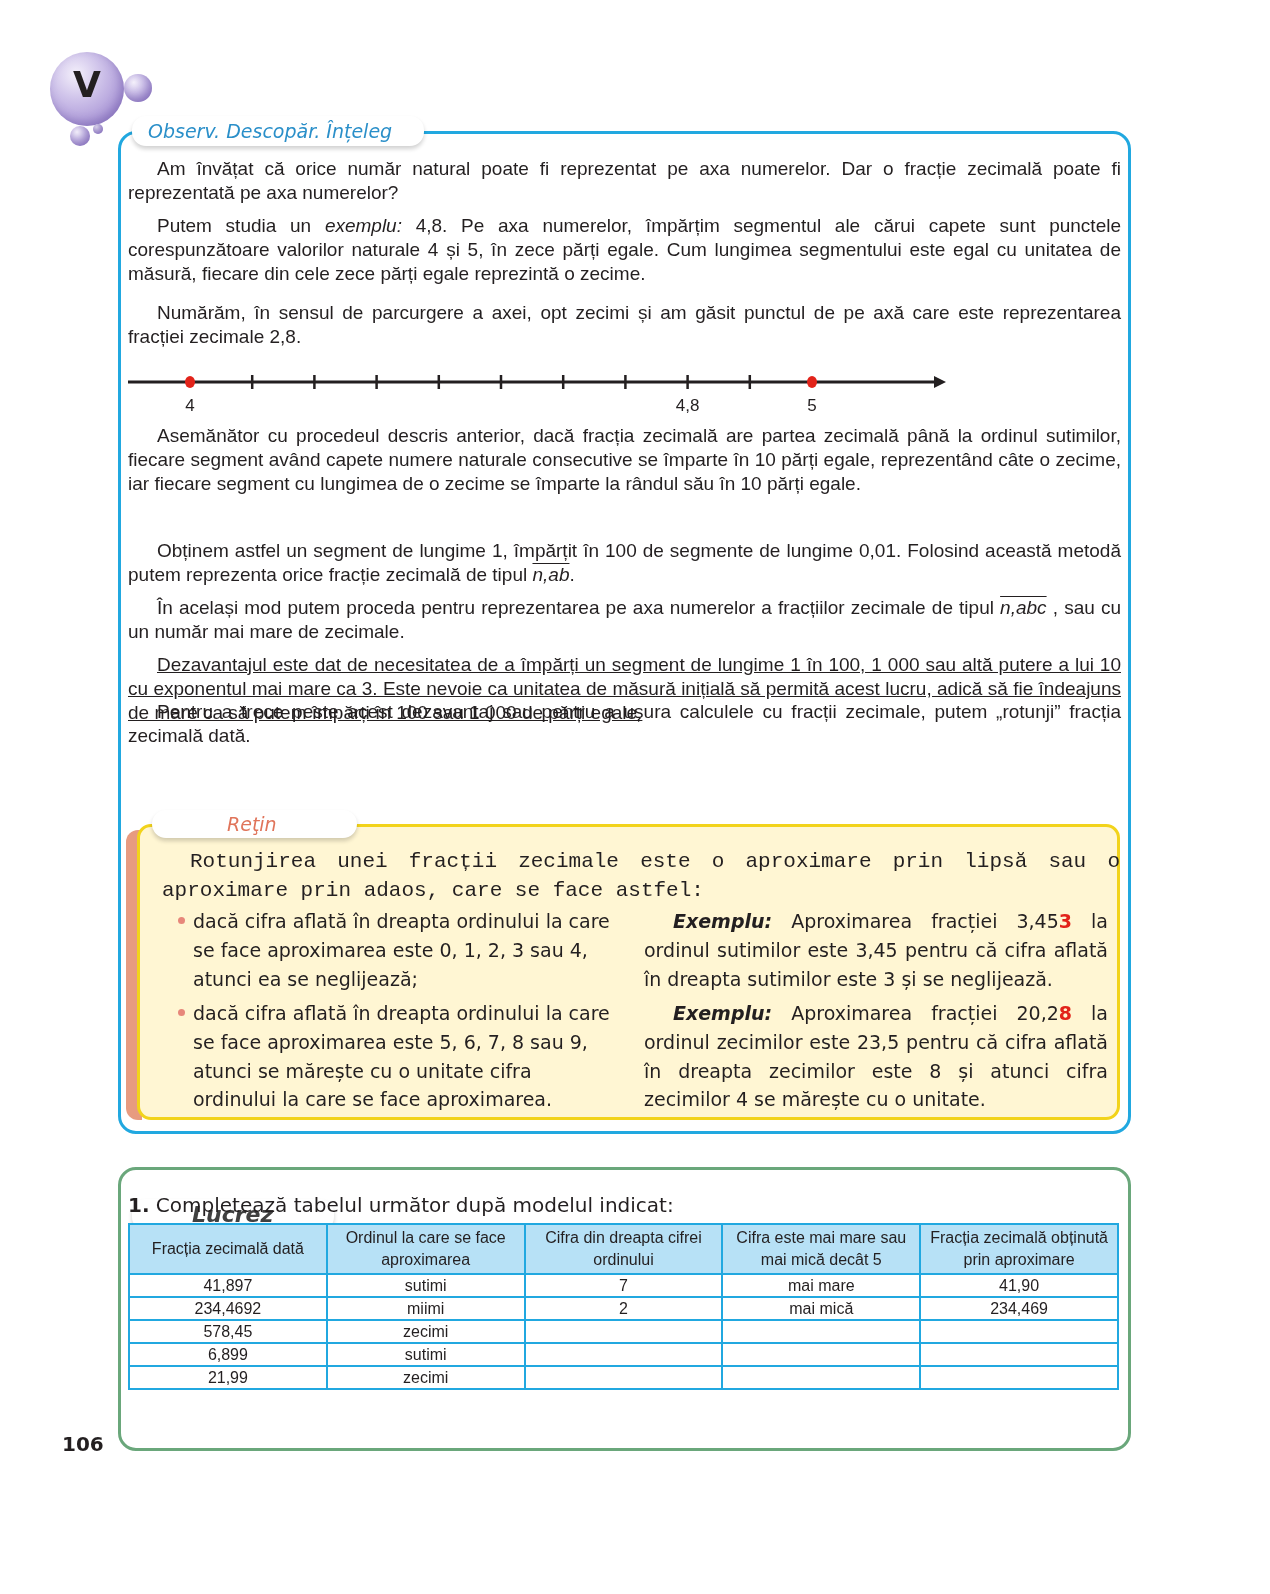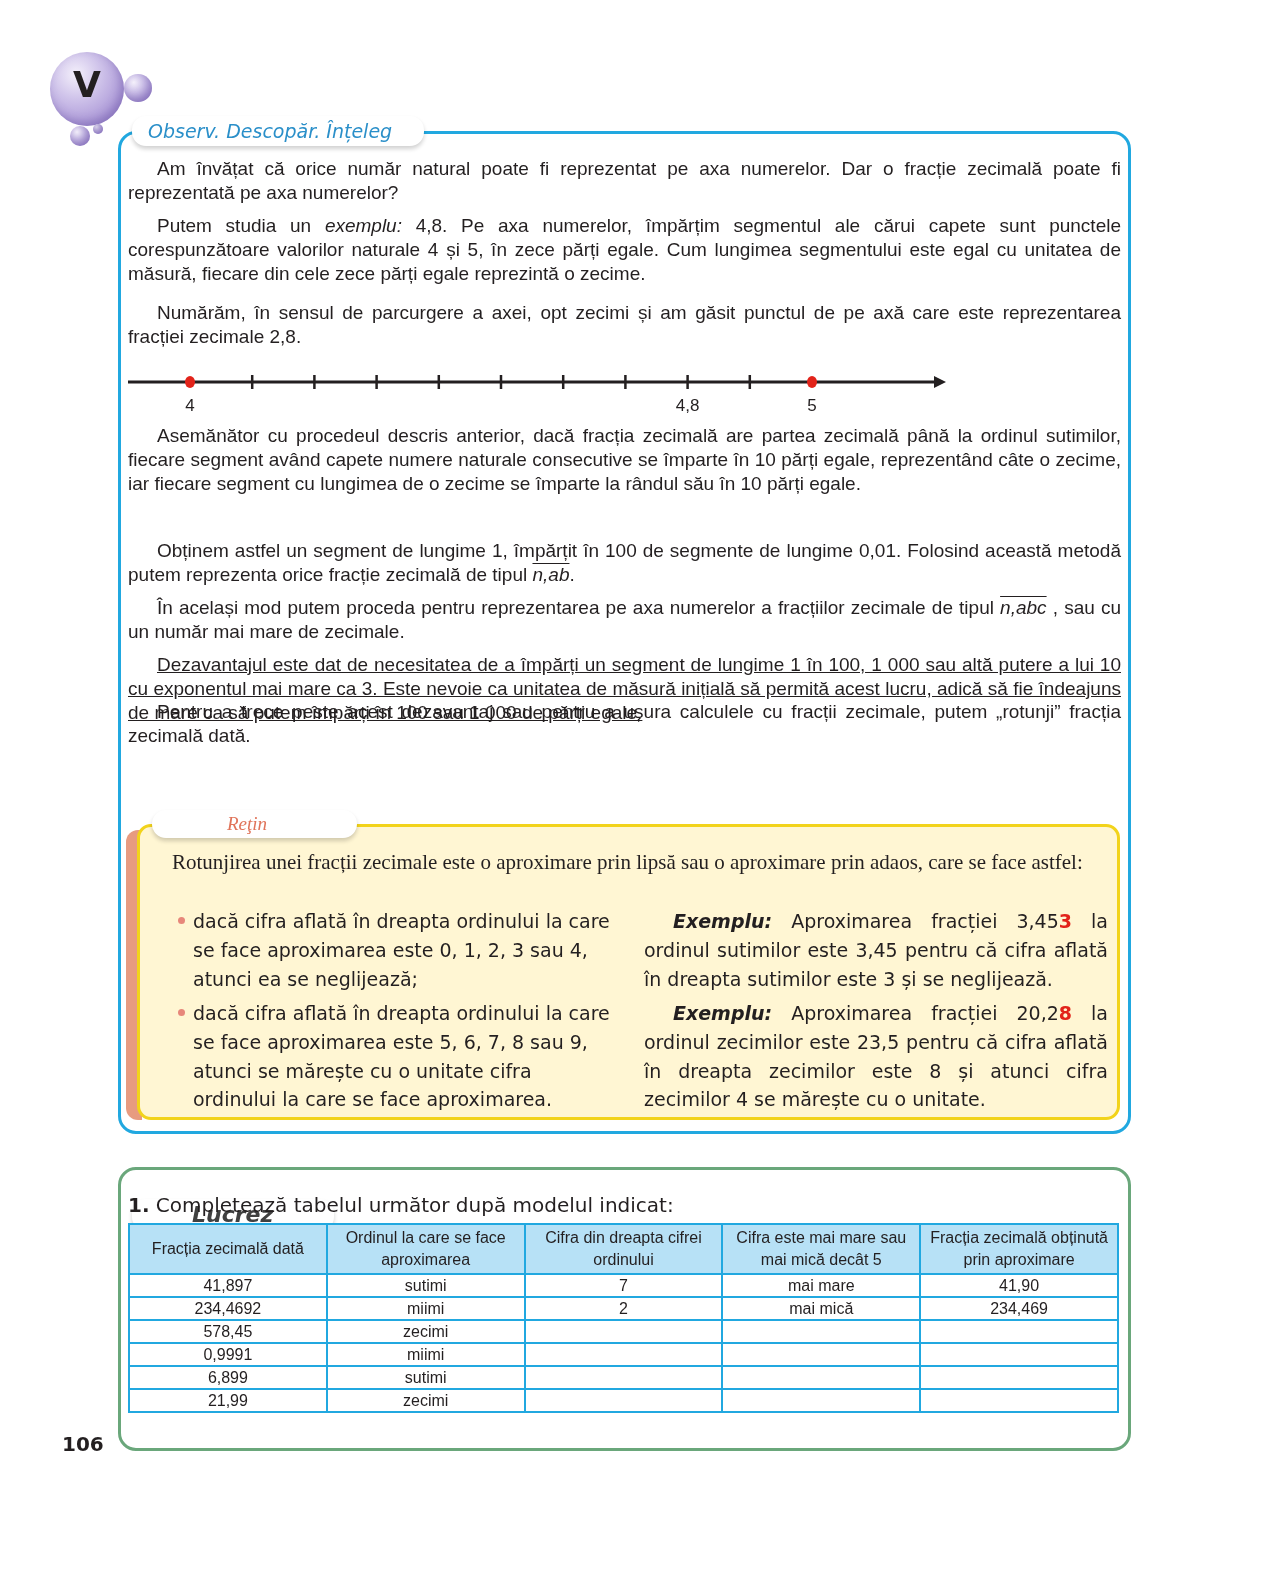--- a/index.html
+++ b/index.html
@@ -20,37 +20,37 @@
   
   .frame-blue { position:absolute; left:118px; top:131px; width:1013px; height:1003px;
     border:3px solid #21a8e0; border-radius:18px; box-sizing:border-box; }
   .frame-green { position:absolute; left:118px; top:1167px; width:1013px; height:284px;
     border:3px solid #6aa77b; border-radius:18px; box-sizing:border-box; }
 
   .section-tab { position:absolute; background:#fff; border-radius:14px;
     box-shadow: 0 3px 4px rgba(0,0,0,0.18); font-style:italic;
     font-family:"DejaVu Sans", sans-serif; }
   .tab-observ { left:132px; top:116px; width:292px; height:30px; color:#2a8fc9; font-size:19px; padding-left:16px; line-height:30px; box-sizing:border-box; }
-  .tab-retin { left:152px; top:810px; width:205px; height:28px; color:#e0745a; font-size:19px; padding-left:75px; line-height:28px; box-sizing:border-box;font-family:Liberation Serif, serif; }
+  .tab-retin { left:152px; top:810px; width:205px; height:28px; color:#e0745a; font-size:19px; padding-left:75px; line-height:28px; box-sizing:border-box; }
   .tab-lucrez { left:132px; top:1152px; width:202px; height:32px; color:#404040; font-size:22px; padding-left:60px; line-height:32px; box-sizing:border-box; font-weight:bold;margin-top:47px; }
 
   .para { position:absolute; left:128px; width:993px; font-size:19px; line-height:24px; text-align:justify; }
   .para .indent { display:inline-block; width:29px; }
   .ov { text-decoration:overline; font-style:italic; }
 
   
   .numline { position:absolute; left:128px; top:370px; width:820px; height:50px; }
 
   
   .retin-box { position:absolute; left:137px; top:824px; width:983px; height:296px;
     background:#fff6d3; border:3px solid #f2d31b; border-radius:14px; box-sizing:border-box; }
   .retin-stripe { position:absolute; left:126px; top:830px; width:16px; height:290px;
     background:#e79b80; border-radius:12px 0 0 12px; }
   .retin-text { position:absolute; font-family:"DejaVu Sans", sans-serif; font-size:19px; line-height:28.8px; color:#231f20; }
-  .retin-intro { left:144px; top:848px; width:958px; text-align:justify; font-family:Liberation Serif, serif; font-size:21px; }
+  .retin-intro { left:162px; top:848px; width:958px; text-align:justify; font-family:Liberation Mono, monospace; font-size:21px; }
   .bullet-item { left:178px; width:438px; }
   .bullet-dot { display:inline-block; width:7px; height:7px; border-radius:50%; background:#e7877a; margin-right:5px; vertical-align:middle; position:relative; top:-2px;}
   .bullet-body { padding-left:15px; }
   .example { left:644px; width:464px; text-align:justify; }
   .ex-label { font-weight:bold; font-style:italic; }
   .red { color:#e2231a; font-weight:bold; }
 
   .task { position:absolute; left:128px; top:1193px; font-family:"DejaVu Sans", sans-serif; font-size:20px; }
   .task b { font-weight:bold; }
 
@@ -153,27 +153,20 @@
         <td>234,469</td>
       </tr>
       <tr>
         <td>578,45</td>
         <td>zecimi</td>
         <td></td>
         <td></td>
         <td></td>
       </tr>
       <tr>
-        <td>0,9991</td>
-        <td>miimi</td>
-        <td></td>
-        <td></td>
-        <td></td>
-      </tr>
-      <tr>
         <td>6,899</td>
         <td>sutimi</td>
         <td></td>
         <td></td>
         <td></td>
       </tr>
       <tr>
         <td>21,99</td>
         <td>zecimi</td>
         <td></td>

